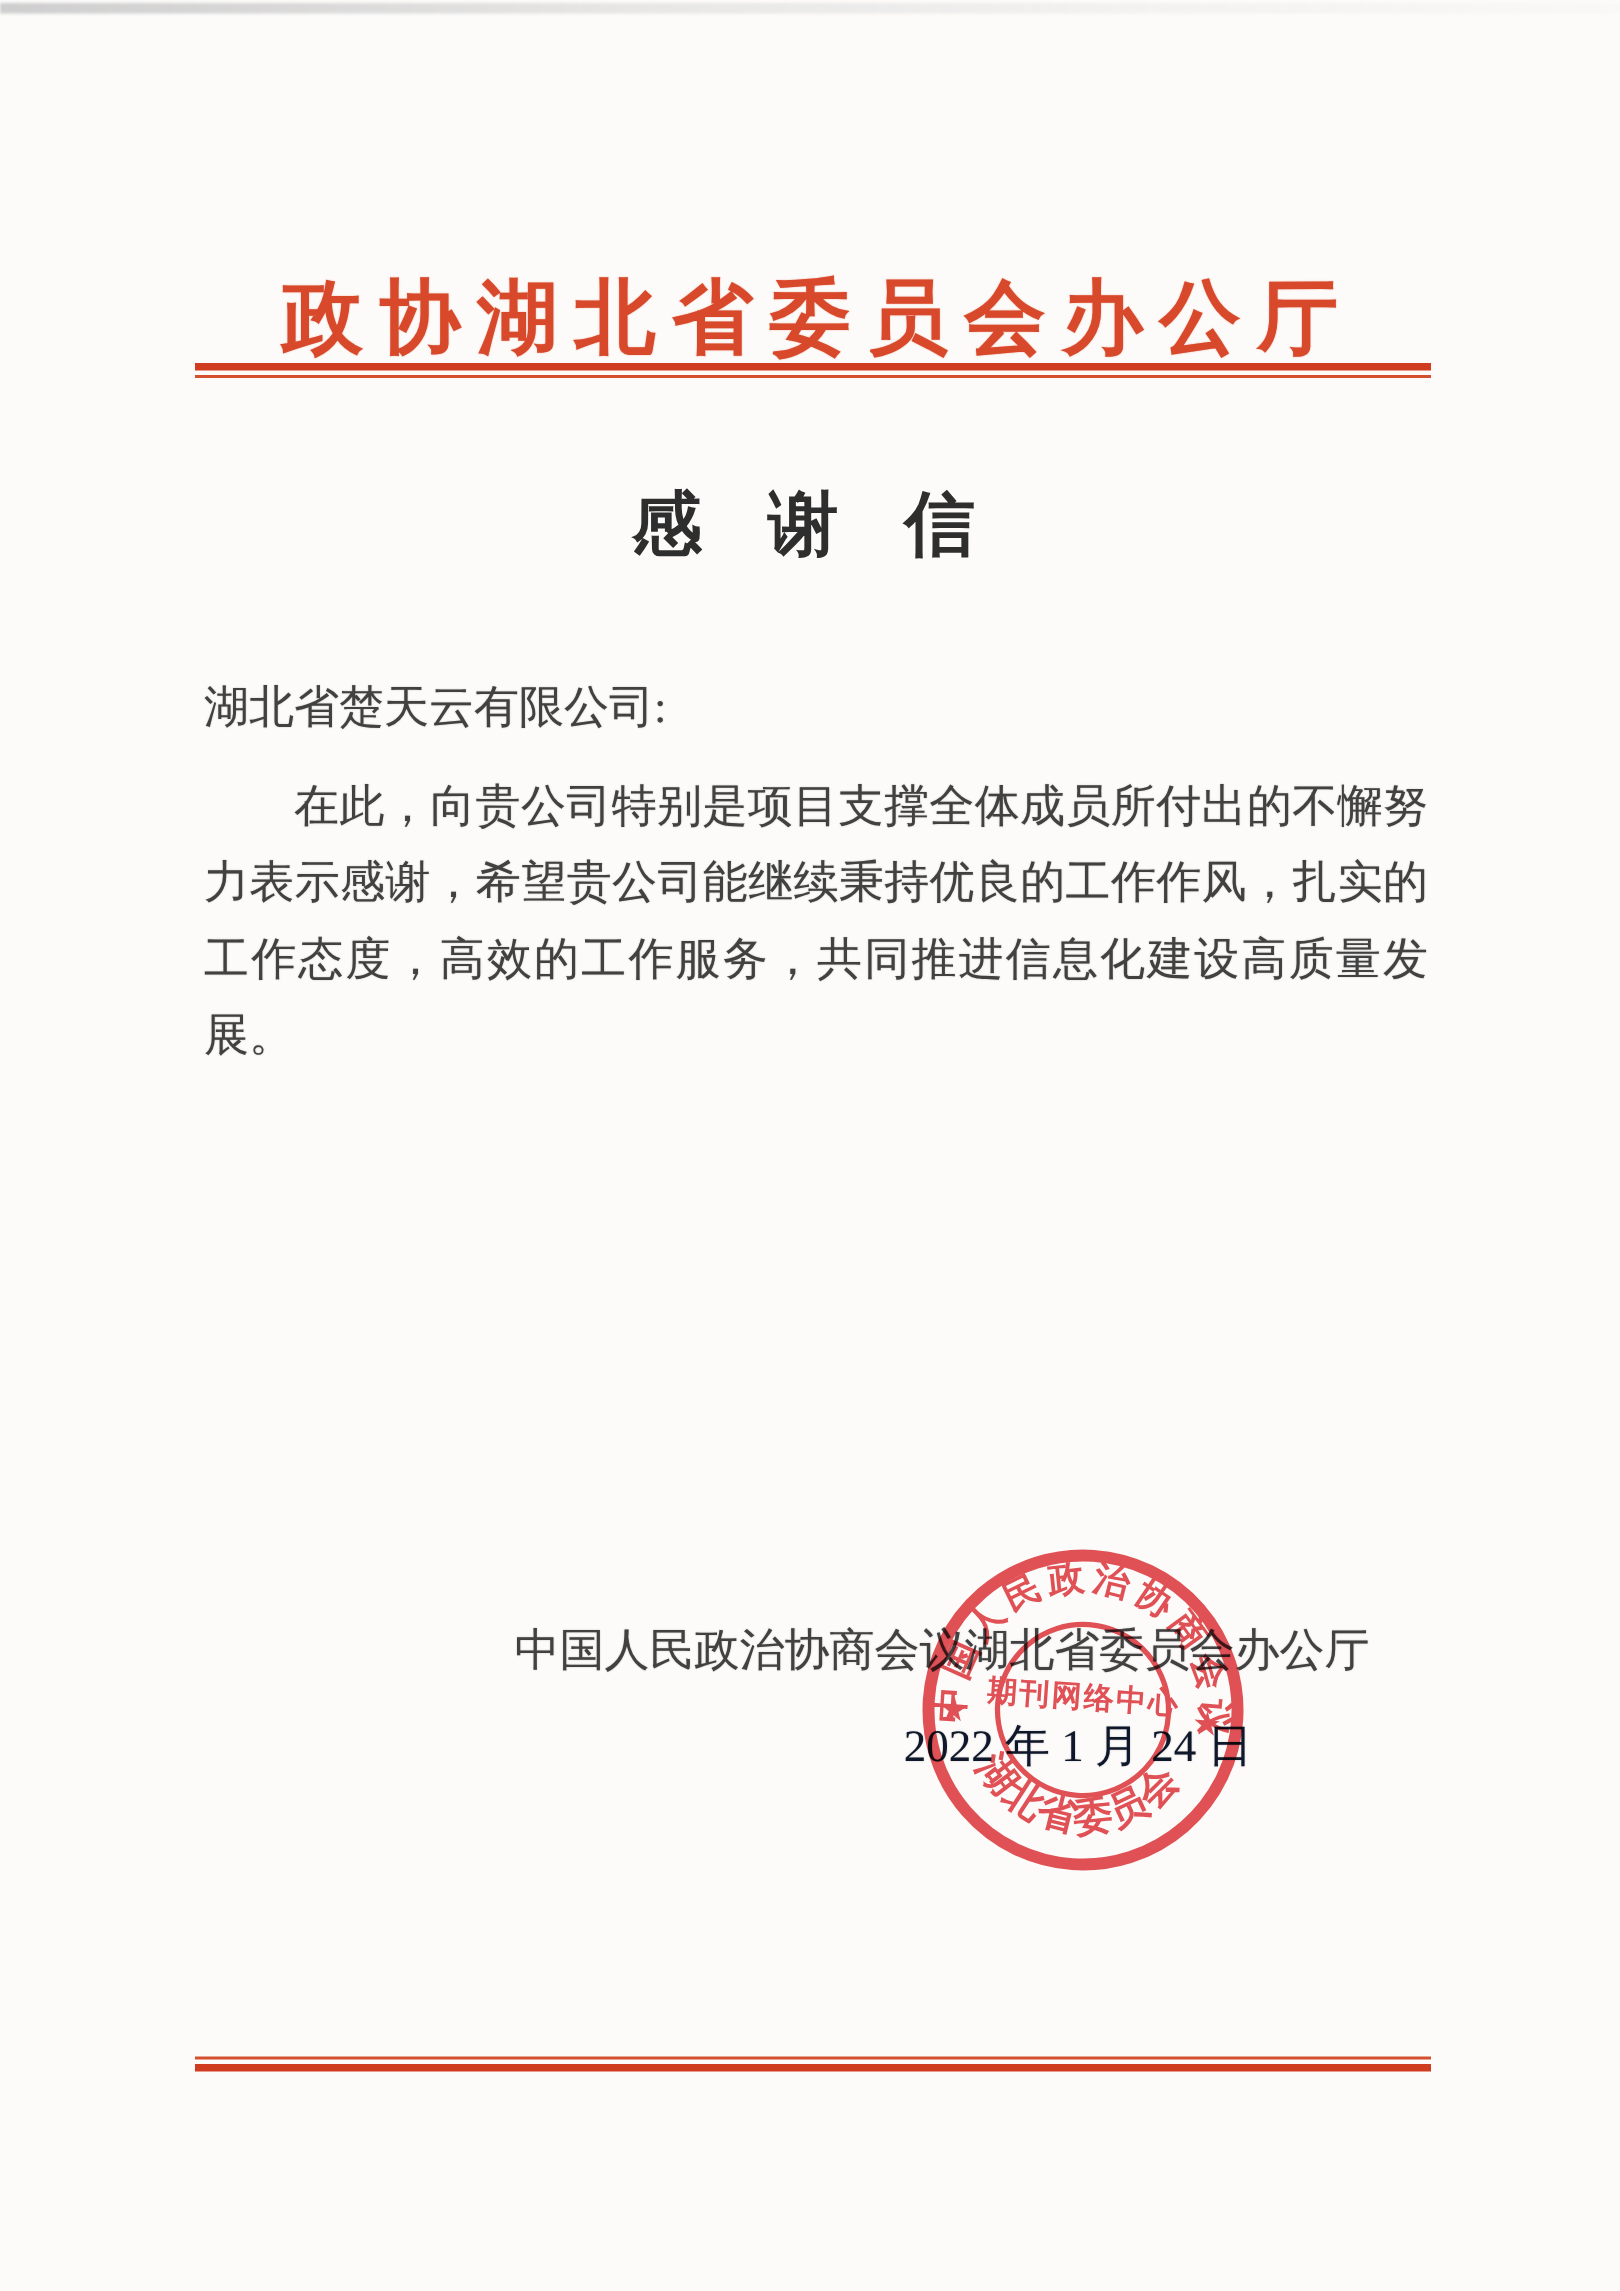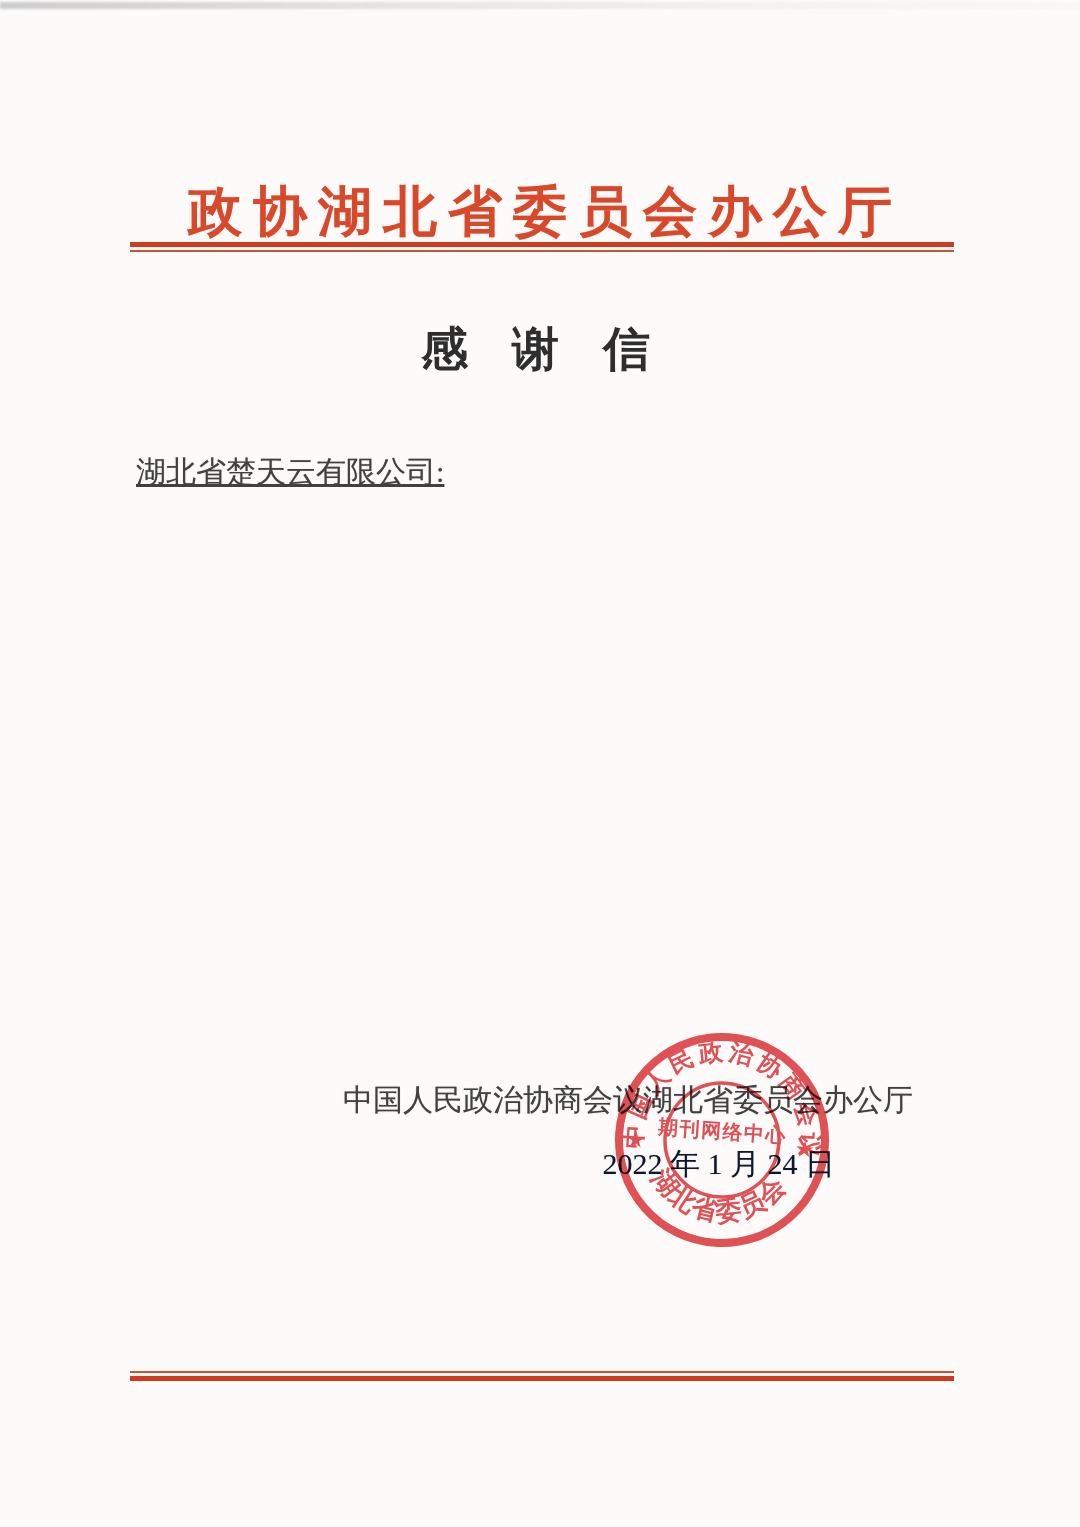--- a/index.html
+++ b/index.html
@@ -34,21 +34,21 @@
     font-size:47px;font-weight:600;color:#2e2e2e;
     letter-spacing:44px;padding-left:35px;box-sizing:border-box;
     white-space:nowrap;
   }
   .body-text{
     position:absolute;top:446px;left:136px;width:816px;
     font-size:30px;line-height:51px;color:#414141;
     text-align:justify;
     text-shadow:0 0 1px rgba(80,80,80,.45);
   }
-  .salutation{margin:0 0 15px 0;text-decoration:underline;}
+  .salutation{margin:0 0 15px 0;}
   .para{margin:0;text-indent:2em;}
   .signature-line{
     position:absolute;top:1080px;right:167px;
     font-size:30px;color:#414141;white-space:nowrap;
     text-shadow:0 0 1px rgba(80,80,80,.45);
   }
   .date-line{
     position:absolute;top:1144px;right:245px;
     font-size:30px;color:#0f172a;white-space:nowrap;
     text-shadow:0 0 1px rgba(80,80,80,.45);
@@ -71,20 +71,21 @@
 <div class="rule rule-top">
   <div class="thick"></div>
   <div class="gap"></div>
   <div class="thin"></div>
 </div>
 
 <div class="doc-title">感谢信</div>
 
 <div class="body-text">
   <p class="salutation">湖北省楚天云有限公司:</p>
+  <p class="para">在此，向贵公司特别是项目支撑全体成员所付出的不懈努力表示感谢，希望贵公司能继续秉持优良的工作作风，扎实的工作态度，高效的工作服务，共同推进信息化建设高质量发展。</p>
 </div>
 
 <div class="signature-line">中国人民政治协商会议湖北省委员会办公厅</div>
 <div class="date-line">2022 年 1 月 24 日</div>
 
 <svg class="seal" viewBox="0 0 230 230" xmlns="http://www.w3.org/2000/svg">
   <defs>
     <path id="arcTop" d="M 45.7 155 A 80 80 0 1 1 184.3 155" fill="none"></path>
     <path id="arcBottom" d="M 47.2 157.4 A 80 80 0 0 0 182.8 157.4" fill="none"></path>
   </defs>

